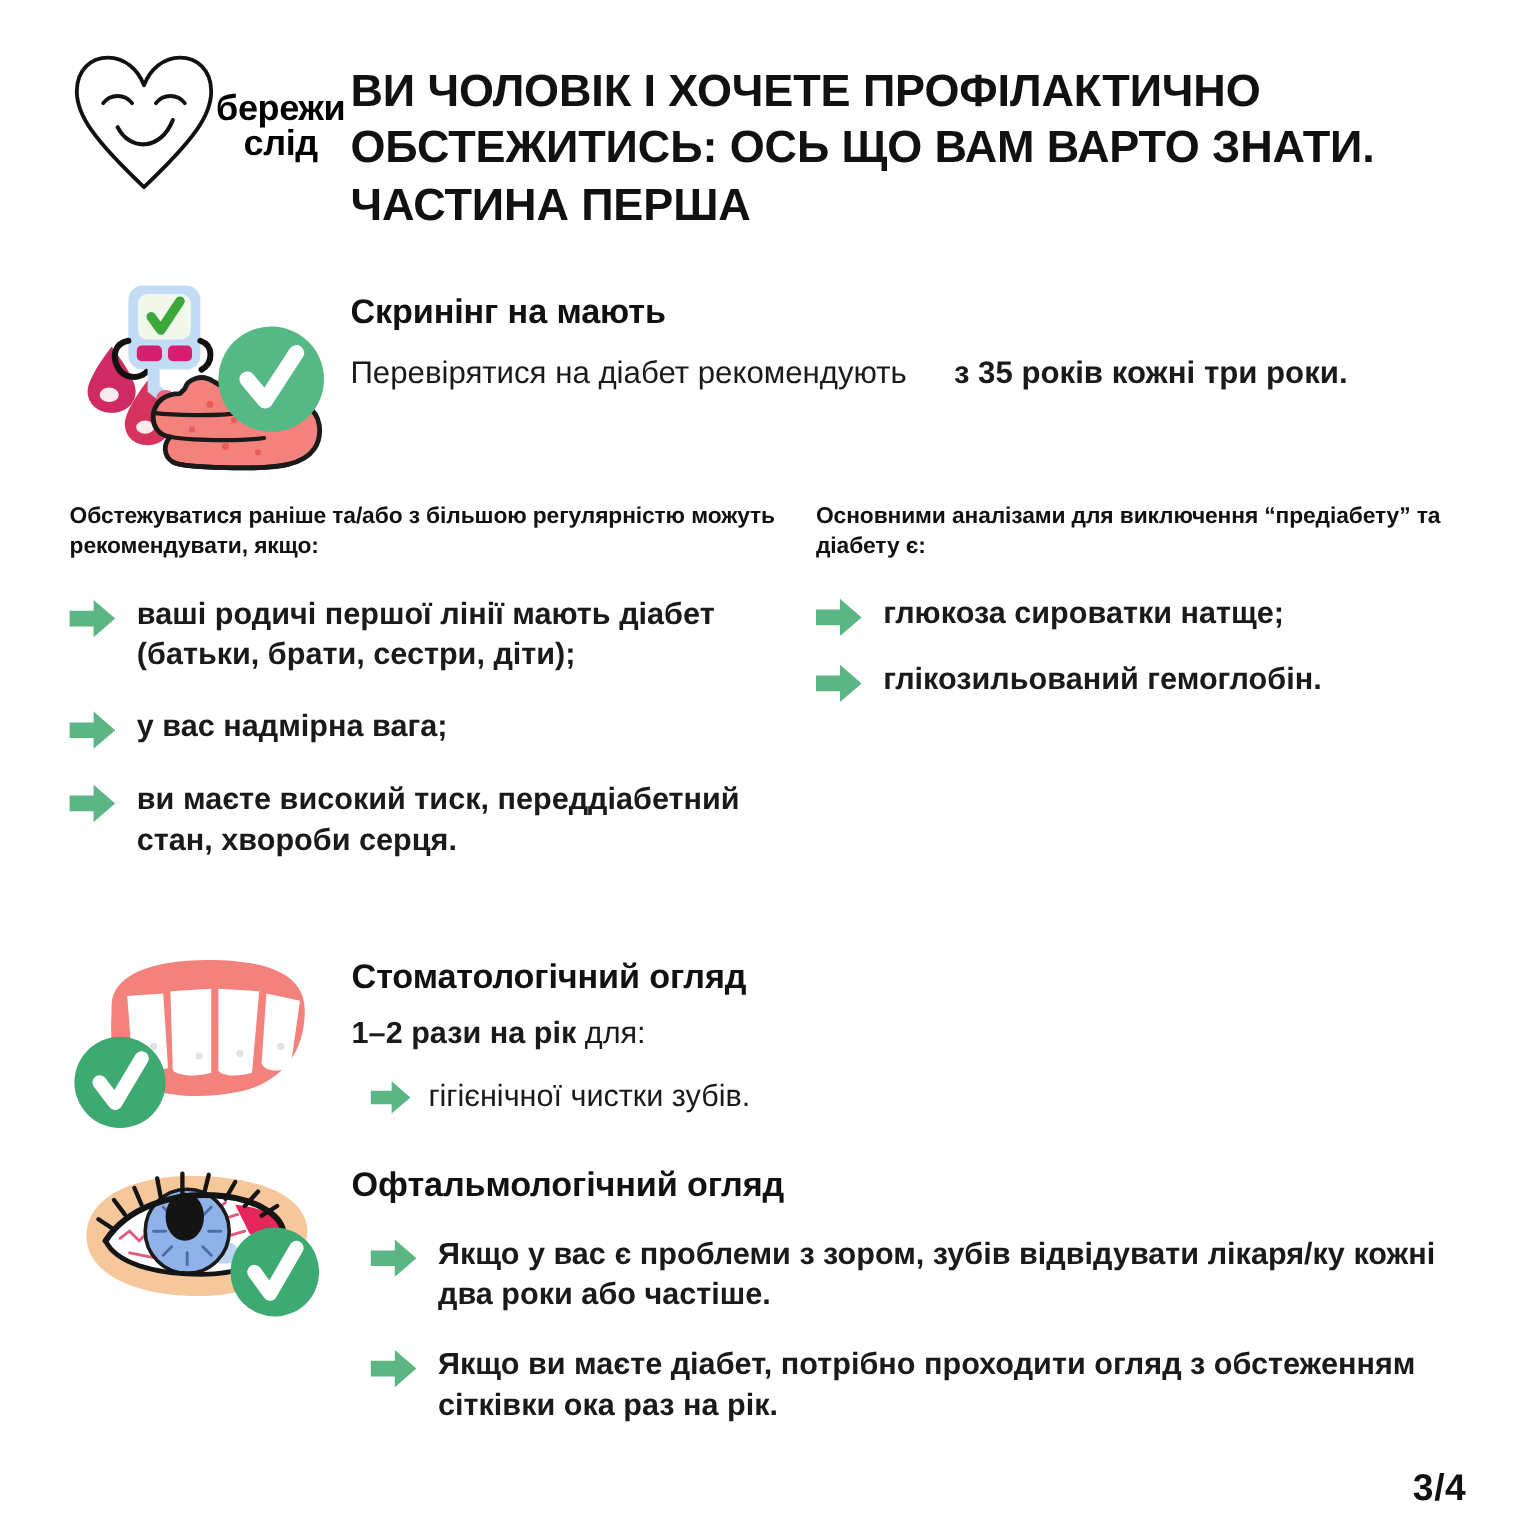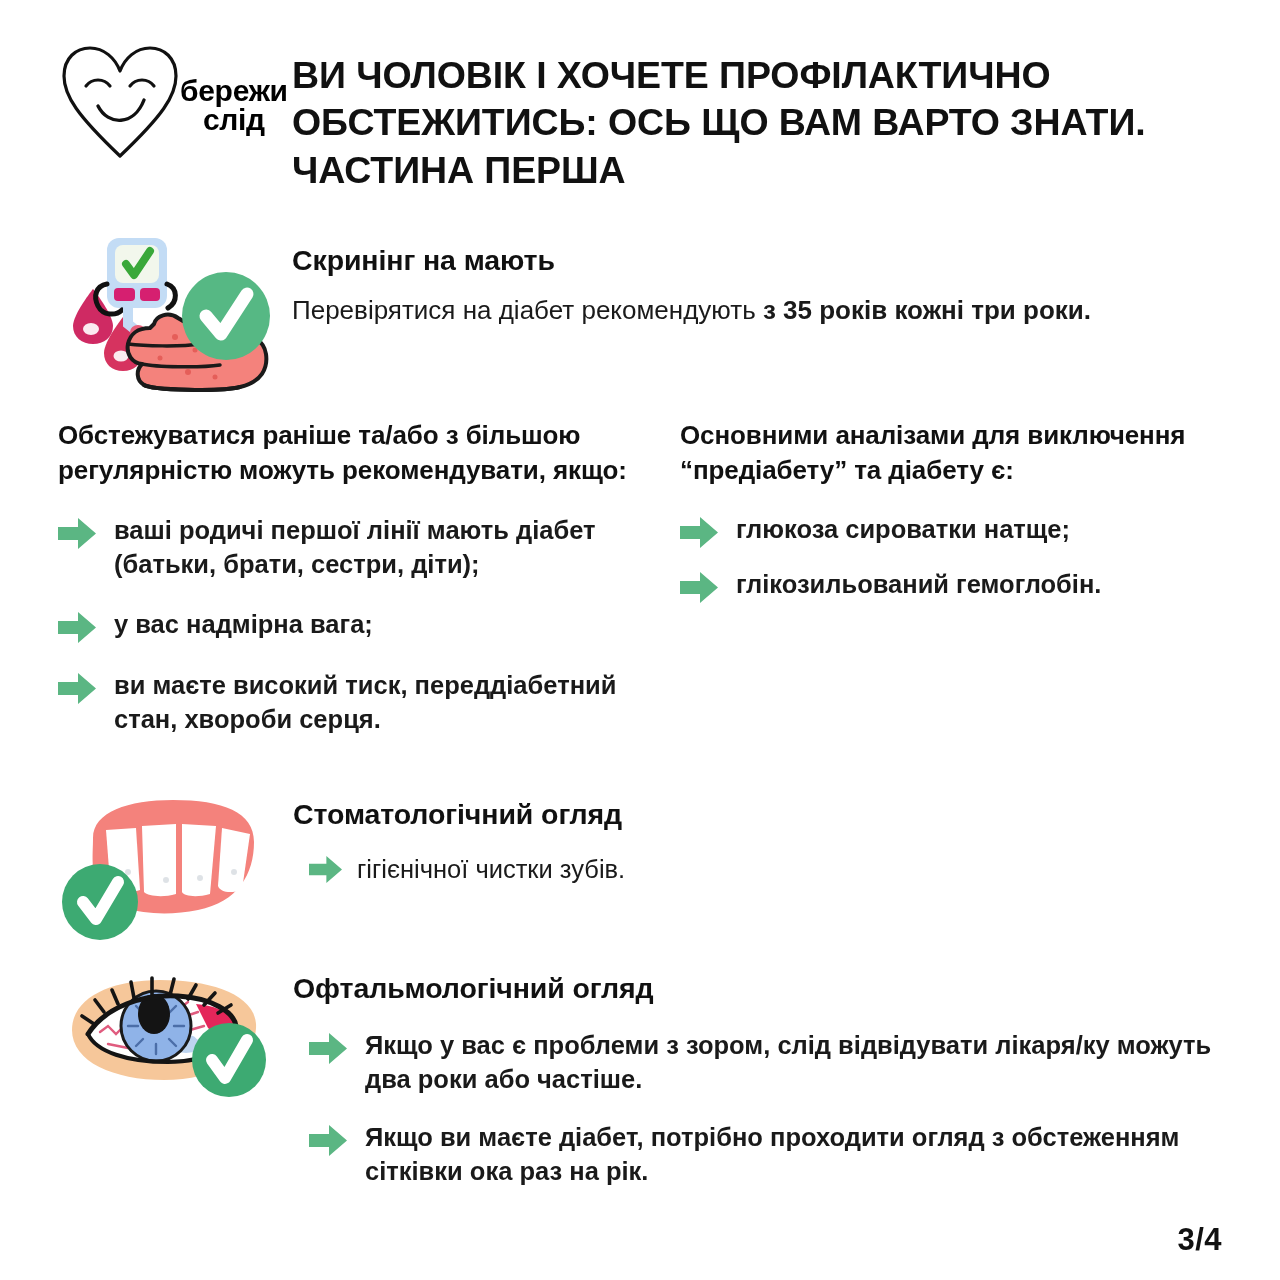--- a/index.html
+++ b/index.html
@@ -86,37 +86,37 @@
     color: #111;
     letter-spacing: -0.1px;
   }
 
   .body-text {
     font-size: 26px;
     line-height: 1.4;
     color: #1a1a1a;
     font-weight: 400;
   }
-  .body-text b { font-weight: 700; }
+  .body-text b { font-weight: 700; margin-left: 32px; }
 
   .sec-diabetes .body-text { margin-top: 15px; }
 
   
   .cols {
     position: absolute;
     top: 418px;
     left: 58px;
     width: 1185px;
     display: flex;
   }
   .col-left { flex: 0 0 622px; width: 622px; }
   .col-right { flex: 1; padding-left: 0px; }
 
   .col-head {
-    font-size: 26px;
+    font-size: 19px;
     font-weight: 700;
     line-height: 1.33;
     color: #111;
     letter-spacing: -0.1px;
   }
 
   ul.arrow-list { list-style: none; margin-top: 27px; }
   ul.arrow-list li {
     display: flex;
     align-items: flex-start;
@@ -329,20 +329,21 @@
           <circle cx="142" cy="88" r="3"></circle>
             <circle cx="176" cy="82" r="3"></circle>
         </g>
         <circle cx="42" cy="112" r="38" fill="#3daa72"></circle>
         <path d="M25 112 L 38 129 L 60 92" fill="none" stroke="#ffffff" stroke-width="12" stroke-linecap="round" stroke-linejoin="round"></path>
       </svg>
     </div>
 
     <div class="text-col">
       <div class="h-sub">Стоматологічний огляд</div>
+      <div class="dental-freq"><b>1–2 рази на рік</b><span> для:</span></div>
 
       <div class="inline-items">
         <div class="item">
           <svg class="arrow sm" viewBox="0 0 38 31">
             <path d="M0 9 H20 V0 L38 15.5 L20 31 V22 H0 Z" fill="#5bb683"></path>
           </svg>
           <span class="li-text">гігієнічної чистки зубів.</span>
         </div>
       </div>
     </div>
@@ -397,21 +398,21 @@
       </svg>
     </div>
 
     <div class="text-col">
       <div class="h-sub">Офтальмологічний огляд</div>
       <ul class="arrow-list">
         <li>
           <svg class="arrow" viewBox="0 0 38 31">
             <path d="M0 9 H20 V0 L38 15.5 L20 31 V22 H0 Z" fill="#5bb683"></path>
           </svg>
-          <span class="li-text">Якщо у вас є проблеми з зором, слід відвідувати лікаря/ку можуть два роки або частіше.</span>
+          <span class="li-text">Якщо у вас є проблеми з зором, зубів відвідувати лікаря/ку кожні два роки або частіше.</span>
         </li>
         <li>
           <svg class="arrow" viewBox="0 0 38 31">
             <path d="M0 9 H20 V0 L38 15.5 L20 31 V22 H0 Z" fill="#5bb683"></path>
           </svg>
           <span class="li-text">Якщо ви маєте діабет, потрібно проходити огляд з обстеженням сітківки ока раз на рік.</span>
         </li>
       </ul>
     </div>
   </div>

